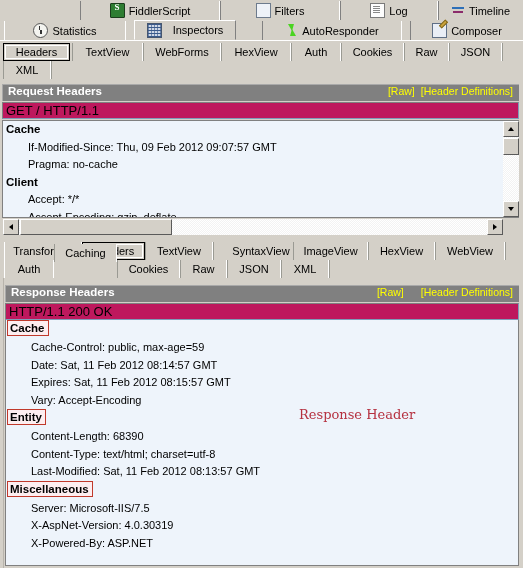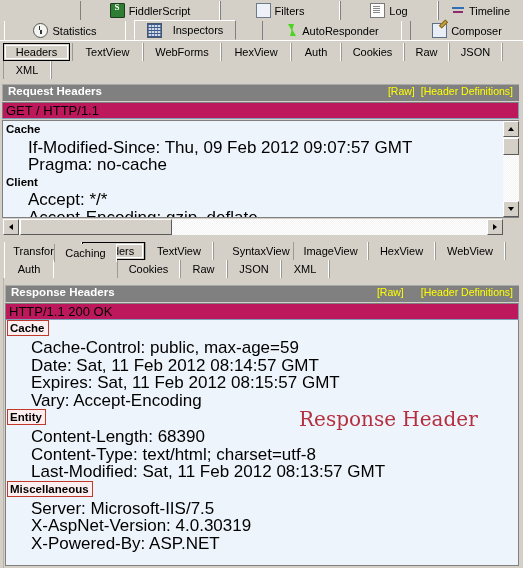--- a/index.html
+++ b/index.html
@@ -264,21 +264,21 @@
   .hdr-group {
     font-weight: bold;
     font-size: 11.5px;
     padding-left: 3px;
     line-height: 17px;
     height: 17px;
     white-space: nowrap;
     display: inline-block;
   }
   .hdr-item {
-    font-size: 17px;
+    font-size: 11px;
     padding-left: 25px;
     line-height: 17.5px;
     height: 17.5px;
     white-space: nowrap;
   }
   .hdr-row { height: 17.5px; }
 
   
   .boxed {
     border: 1px solid #c0392b;
@@ -289,21 +289,21 @@
     line-height: 15px;
     height: 16px;
     display: inline-block;
   }
 
   
   .annot {
     position: absolute;
     color: #b5303f;
     font-family: "DejaVu Serif", serif;
-    font-size: 20px;
+    font-size: 13px;
     white-space: nowrap;
   }
 
   
   .sb-v {
     position: absolute;
     width: 16px;
     background: #eeeeee;
     background-image:
       repeating-conic-gradient(#f3f3f3 0% 25%, #ffffff 0% 50%);

